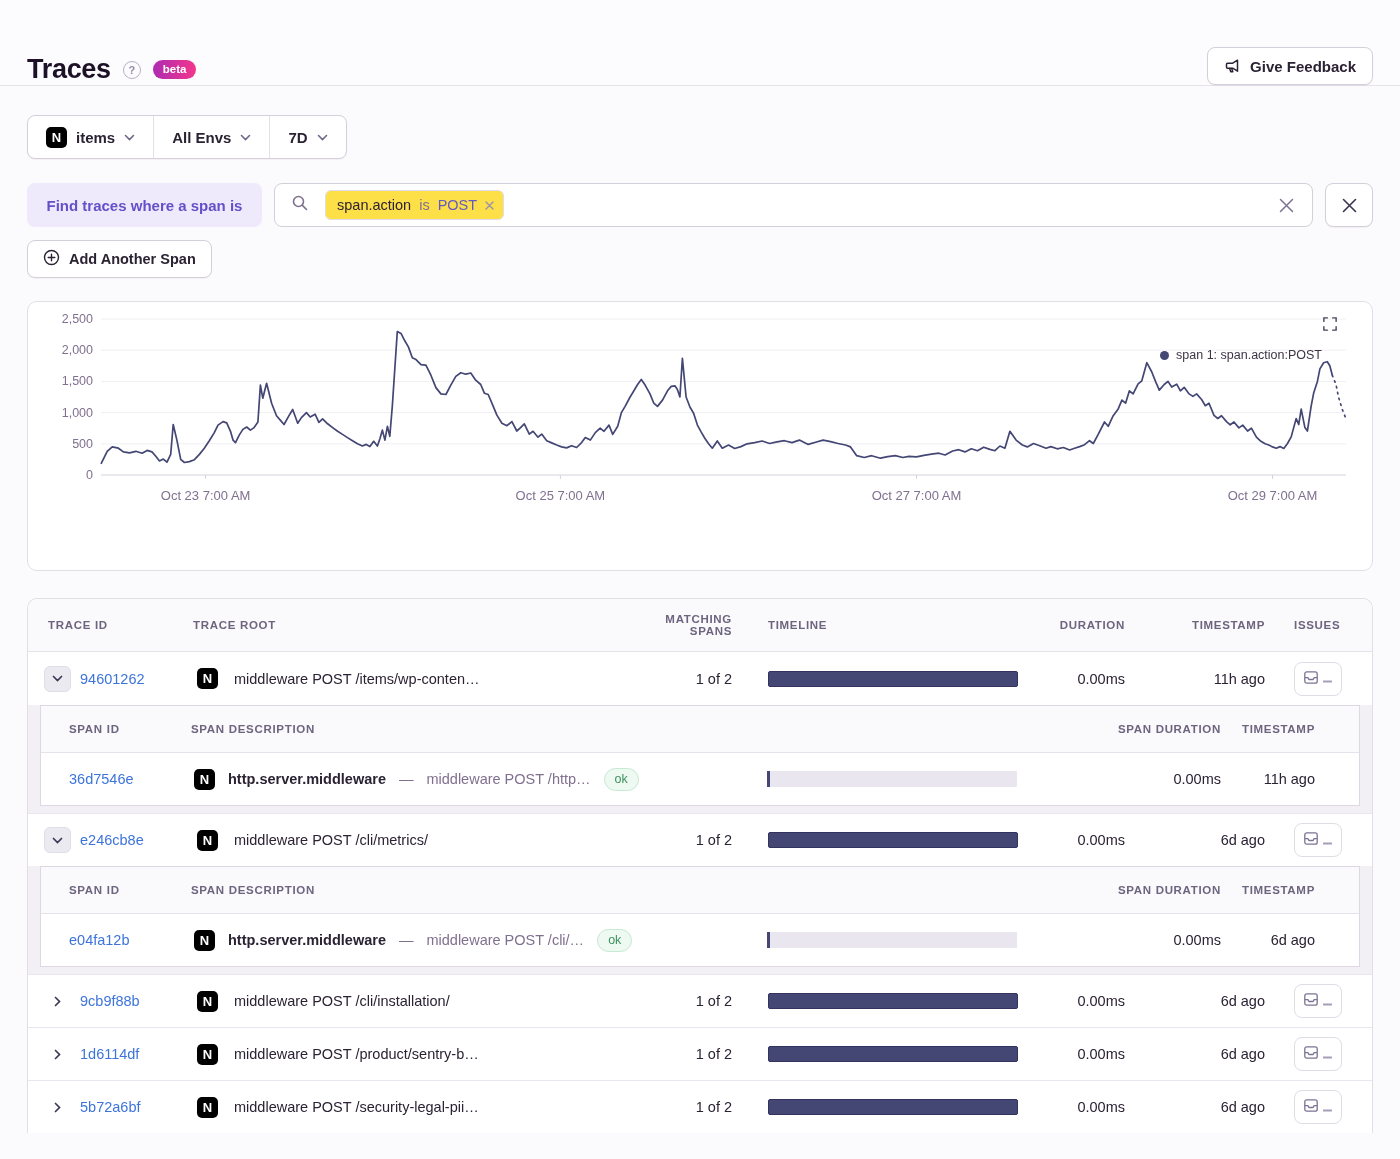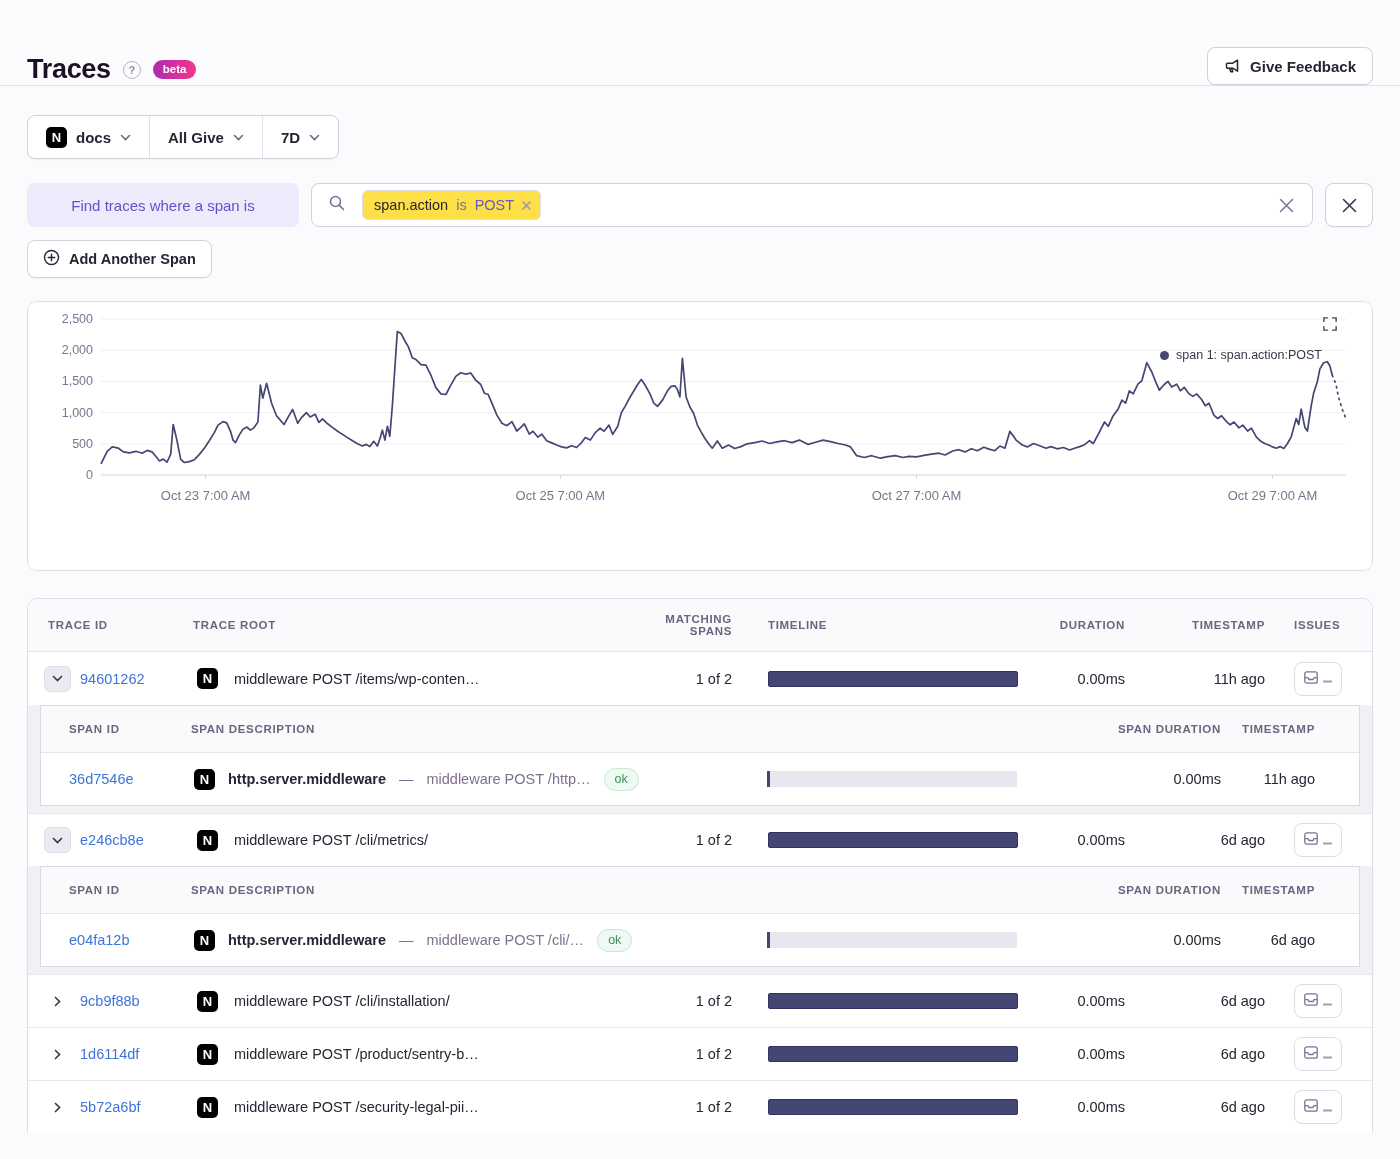--- a/index.html
+++ b/index.html
@@ -26,22 +26,22 @@
     border:1px solid #d4cfdb; border-radius:8px; height:44px; box-shadow:0 1px 1px rgba(40,30,60,0.04); }
   .filter-seg { display:flex; align-items:center; gap:9px; padding:0 18px; font-size:15px;
     font-weight:700; color:#2b2233; cursor:pointer; }
   .filter-seg + .filter-seg { border-left:1px solid #e4e0ea; }
   .nlogo { width:21px; height:21px; background:#000; color:#fff; border-radius:5px; font-size:13px;
     font-weight:700; display:inline-flex; align-items:center; justify-content:center; flex:none; }
   .chev-down svg { display:block; }
 
   
   .query-row { margin-top:24px; display:flex; gap:12px; align-items:center; }
-  .where-pill { flex:none; width:272px; height:44px; background:#eee9fb; border-radius:8px;
-    display:flex; align-items:center; justify-content:center; color:#6550c9; font-size:15px; font-weight:400; }
+  .where-pill { flex:none; width:235px; height:44px; background:#eee9fb; border-radius:8px;
+    display:flex; align-items:center; justify-content:center; color:#6550c9; font-size:15px; font-weight:700; }
   .search-box { flex:1; height:44px; background:#fff; border:1px solid #d4cfdb; border-radius:8px;
     display:flex; align-items:center; padding:0 14px 0 16px; gap:16px; }
   .search-box .grow { flex:1; }
   .token-chip { display:inline-flex; align-items:center; gap:8px; border:1px solid #e1dce8;
     background:#fde047; border-radius:6px; height:30px; padding:0 9px 0 11px; font-size:14.5px; cursor:default; }
   .tk-key { color:#2b2233; }
   .tk-op { color:#80708f; }
   .tk-val { color:#6559c5; }
   .tk-x { color:#9a90ab; display:flex; cursor:pointer; }
   .clear-x { color:#7c7292; display:flex; cursor:pointer; padding:4px; }
@@ -144,29 +144,29 @@
     <span>Give Feedback</span>
   </button>
 </header>
 
 <div class="page-pad">
 
   
   <div class="filter-bar">
     <div class="filter-seg">
       <span class="nlogo">N</span>
-      <span>docs</span>
+      <span>items</span>
       <span class="chev-down">
         <svg width="11" height="7" viewBox="0 0 11 7" fill="none" stroke="#71678a" stroke-width="1.6" stroke-linecap="round">
             <path d="M1.5 1.5 5.5 5.5 9.5 1.5"></path>
           </svg>
       </span>
     </div>
     <div class="filter-seg">
-      <span>All Give</span>
+      <span>All Envs</span>
       <span class="chev-down">
         <svg width="11" height="7" viewBox="0 0 11 7" fill="none" stroke="#71678a" stroke-width="1.6" stroke-linecap="round">
             <path d="M1.5 1.5 5.5 5.5 9.5 1.5"></path>
           </svg>
       </span>
     </div>
     <div class="filter-seg">
       <span>7D</span>
       <span class="chev-down">
         <svg width="11" height="7" viewBox="0 0 11 7" fill="none" stroke="#71678a" stroke-width="1.6" stroke-linecap="round">

